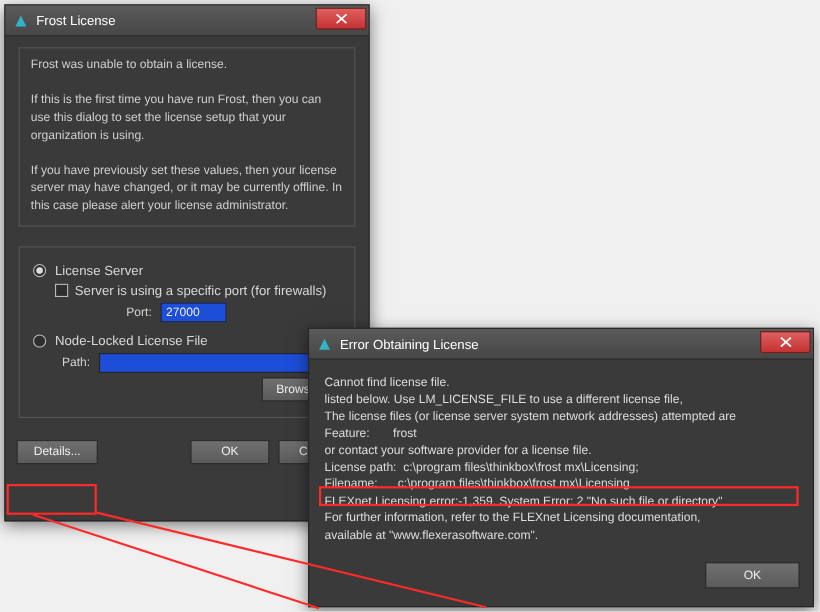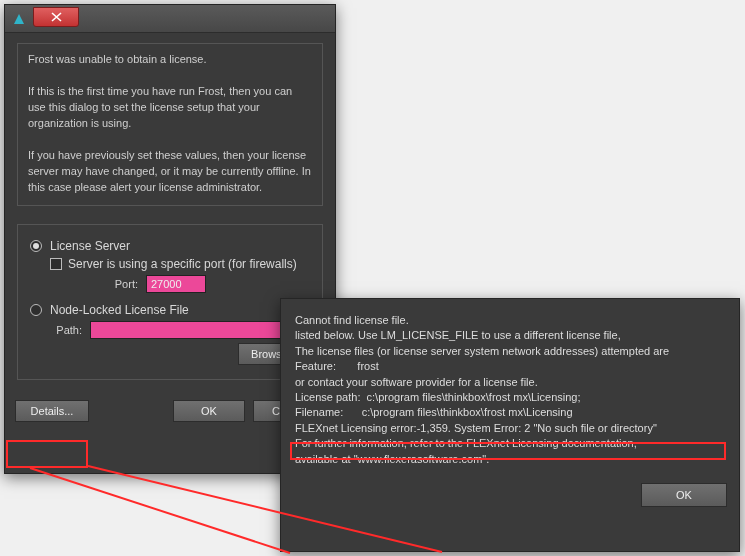--- a/index.html
+++ b/index.html
@@ -73,21 +73,21 @@
   }
   .radio.selected::after {
     content: ""; width: 6px; height: 6px; background: #ddd; border-radius: 50%;
   }
   .cb {
     width: 12px; height: 12px; border: 1px solid #bbb; background: #2e2e2e;
     display: inline-block; margin-right: 6px;
   }
   .fld-label { width: 96px; text-align: right; padding-right: 8px; font-size: 11px; color:#d2d2d2; }
   .text-input {
-    background: #ec4899; border: 1px solid #222; height: 18px;
+    background: #1d4ed8; border: 1px solid #222; height: 18px;
     padding: 1px 4px; color: #eee; font-size: 11px;
   }
   .hostname { width: 150px; }
   .port { width: 60px; }
   .path { flex: 1; }
 
   .btnbar {
     display: flex; gap: 8px; padding: 0 10px 10px 10px; align-items:center;
   }
   .btnbar .spacer { flex: 1; }
@@ -127,20 +127,21 @@
 </head>
 <body>
 
 <div class="win" style="left:4px; top:4px; width:332px; height:470px;">
   <div class="titlebar">
     <span class="app-icon">
       <svg width="14" height="14" viewBox="0 0 14 14">
           <polygon points="2,12 7,2 12,12" fill="#2fb4c9"></polygon>
         </svg>
     </span>
+    <span class="title-text">Frost License</span>
     <div class="close-btn">
       <svg width="11" height="10" viewBox="0 0 11 10">
           <path d="M1 1 L10 9 M10 1 L1 9" stroke="#fff" stroke-width="1.6"></path>
         </svg>
     </div>
   </div>
 
   <div class="frost-body">
     <div class="info-frame">
       <div>Frost was unable to obtain a license.</div><br>
@@ -178,20 +179,33 @@
 
   <div class="btnbar">
     <button class="btn details-btn">Details...</button>
     <span class="spacer"></span>
     <button class="btn ok-btn">OK</button>
     <button class="btn cancel-btn">Cancel</button>
   </div>
 </div>
 
 <div class="win" style="left:280px; top:298px; width:460px; height:254px;">
+  <div class="titlebar">
+    <span class="app-icon">
+      <svg width="14" height="14" viewBox="0 0 14 14">
+          <polygon points="2,12 7,2 12,12" fill="#2fb4c9"></polygon>
+        </svg>
+    </span>
+    <span class="title-text">Error Obtaining License</span>
+    <div class="close-btn">
+      <svg width="11" height="10" viewBox="0 0 11 10">
+          <path d="M1 1 L10 9 M10 1 L1 9" stroke="#fff" stroke-width="1.6"></path>
+        </svg>
+    </div>
+  </div>
   <div class="error-body">
     <div>Cannot find license file.</div>
     <div>listed below.  Use LM_LICENSE_FILE to use a different license file,</div>
     <div> The license files (or license server system network addresses) attempted are</div>
     <div style="white-space:pre;">Feature:       frost</div>
     <div> or contact your software provider for a license file.</div>
     <div style="white-space:pre;">License path:  c:\program files\thinkbox\frost mx\Licensing;</div>
     <div style="white-space:pre;">Filename:      c:\program files\thinkbox\frost mx\Licensing</div>
     <div>FLEXnet Licensing error:-1,359.  System Error: 2 "No such file or directory"</div>
     <div>For further information, refer to the FLEXnet Licensing documentation,</div>

